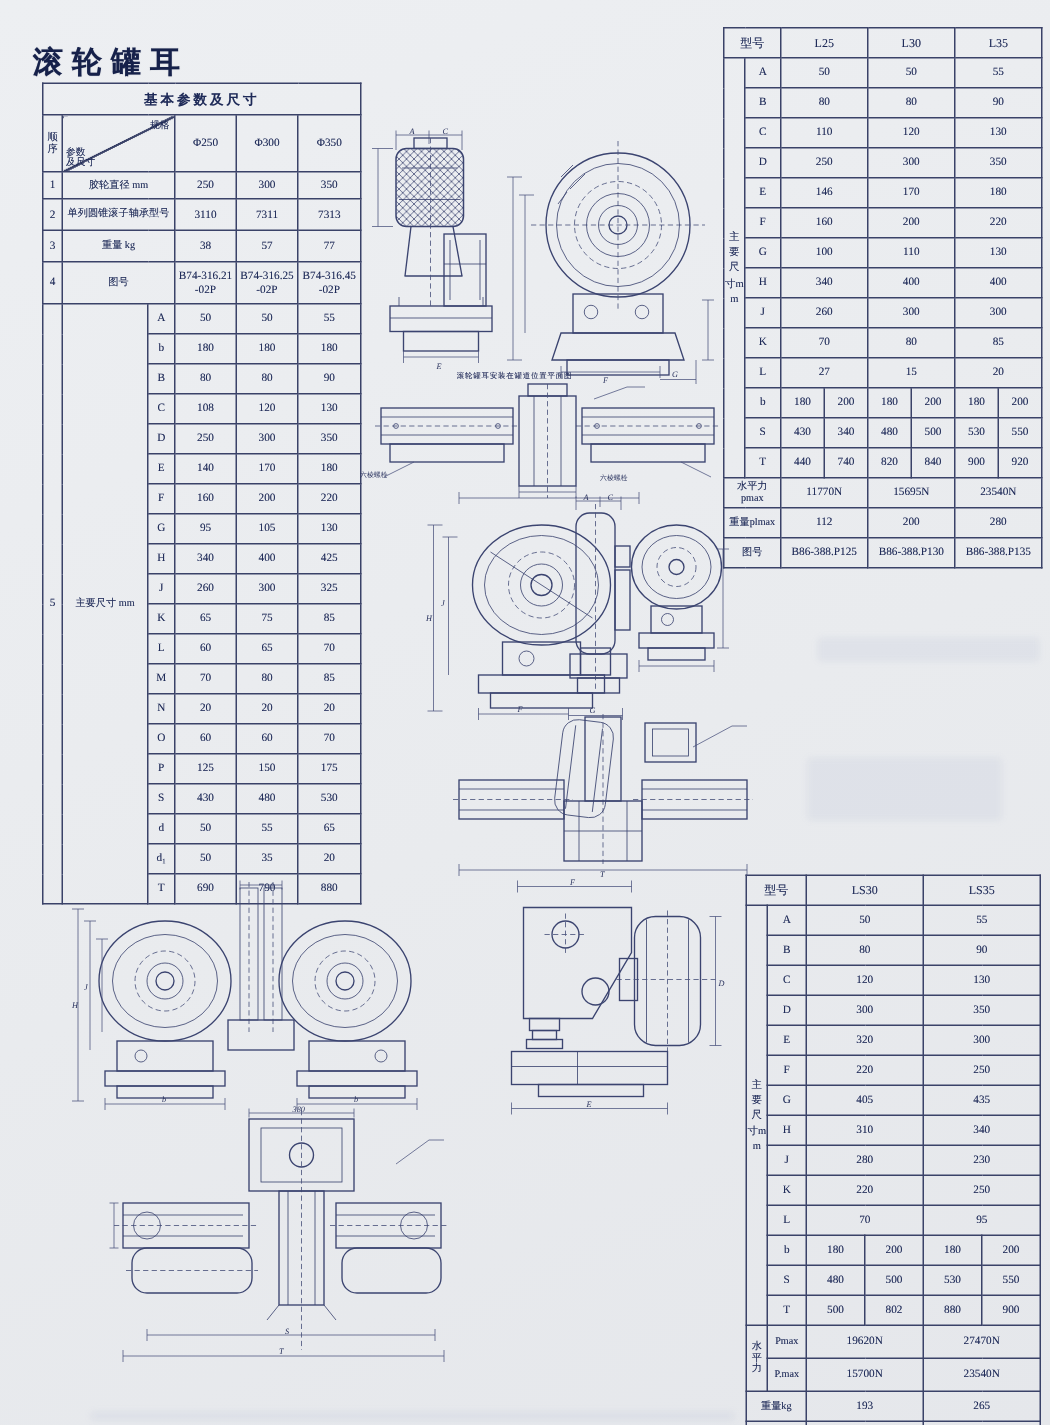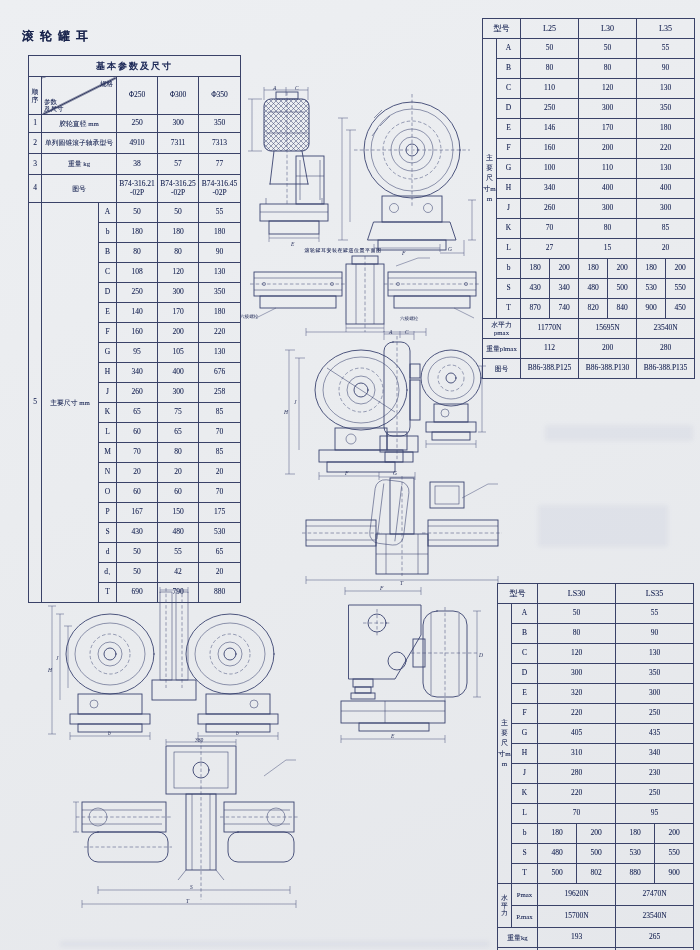--- a/index.html
+++ b/index.html
@@ -1,19 +1,19 @@
 <!DOCTYPE html>
 <html><head>
 <meta charset="utf-8">
 <style>
   html,body{margin:0;padding:0;background:#c8ccd3;}
   .page{position:relative;width:700px;height:950px;margin:0 auto;
         background:linear-gradient(155deg,#edeff2 0%,#e9ebee 55%,#e5e7eb 100%);
         font-family:"Liberation Serif",serif;color:#1e2a58;overflow:hidden;}
-  .page-title{position:absolute;left:22px;top:28px;font-size:12px;font-weight:bold;
+  .page-title{position:absolute;left:22px;top:28px;font-size:20px;font-weight:bold;
         letter-spacing:6px;color:#16214a;text-shadow:0 0 .5px rgba(22,33,74,.55);}
   table{border-collapse:collapse;table-layout:fixed;position:absolute;}
   td{border:1px solid #3a4268;text-align:center;vertical-align:middle;font-size:7.5px;
      line-height:1.15;padding:0 1px;color:#1e2a58;white-space:pre-line;overflow:hidden;
      text-shadow:0 0 .4px rgba(30,42,88,.4);}
   #left-table{left:28px;top:55px;width:212px;border:1.5px solid #343c60;}
   #tr-table{left:482px;top:18px;width:212px;border:1.5px solid #343c60;}
   #br-table{left:497px;top:583px;width:196px;border:1.5px solid #343c60;}
   .t-title{height:20px;font-size:9px;font-weight:bold;letter-spacing:2px;}
   .diag-row td{height:37px;}
@@ -70,21 +70,21 @@
     <tr>
           <td style="height: 17px;">1</td>
           <td colspan="2" class="lbl">胶轮直径 mm</td>
           <td>250</td>
           <td>300</td>
           <td>350</td>
         </tr>
         <tr>
           <td style="height: 20px;">2</td>
           <td colspan="2" class="lbl">单列圆锥滚子轴承型号</td>
-          <td>4910</td>
+          <td>3110</td>
           <td>7311</td>
           <td>7313</td>
         </tr>
         <tr>
           <td style="height: 20px;">3</td>
           <td colspan="2" class="lbl">重量 kg</td>
           <td>38</td>
           <td>57</td>
           <td>77</td>
         </tr>
@@ -145,27 +145,27 @@
         <tr>
           <td class="letter" style="height: 19px;">G</td>
           <td>95</td>
           <td>105</td>
           <td>130</td>
         </tr>
         <tr>
           <td class="letter" style="height: 19px;">H</td>
           <td>340</td>
           <td>400</td>
-          <td>676</td>
+          <td>425</td>
         </tr>
         <tr>
           <td class="letter" style="height: 19px;">J</td>
           <td>260</td>
           <td>300</td>
-          <td>258</td>
+          <td>325</td>
         </tr>
         <tr>
           <td class="letter" style="height: 19px;">K</td>
           <td>65</td>
           <td>75</td>
           <td>85</td>
         </tr>
         <tr>
           <td class="letter" style="height: 19px;">L</td>
           <td>60</td>
@@ -185,40 +185,40 @@
           <td>20</td>
         </tr>
         <tr>
           <td class="letter" style="height: 19px;">O</td>
           <td>60</td>
           <td>60</td>
           <td>70</td>
         </tr>
         <tr>
           <td class="letter" style="height: 19px;">P</td>
-          <td>167</td>
+          <td>125</td>
           <td>150</td>
           <td>175</td>
         </tr>
         <tr>
           <td class="letter" style="height: 19px;">S</td>
           <td>430</td>
           <td>480</td>
           <td>530</td>
         </tr>
         <tr>
           <td class="letter" style="height: 19px;">d</td>
           <td>50</td>
           <td>55</td>
           <td>65</td>
         </tr>
         <tr>
           <td class="letter" style="height: 19px;">d₁</td>
           <td>50</td>
-          <td>42</td>
+          <td>35</td>
           <td>20</td>
         </tr>
         <tr>
           <td class="letter" style="height: 19px;">T</td>
           <td>690</td>
           <td>790</td>
           <td>880</td>
         </tr>
       </tbody>
   </table>
@@ -321,26 +321,26 @@
           <td class="letter" style="height: 19px;">S</td>
           <td>430</td>
           <td>340</td>
           <td>480</td>
           <td>500</td>
           <td>530</td>
           <td>550</td>
         </tr>
         <tr>
           <td class="letter" style="height: 19px;">T</td>
-          <td>870</td>
+          <td>440</td>
           <td>740</td>
           <td>820</td>
           <td>840</td>
           <td>900</td>
-          <td>450</td>
+          <td>920</td>
         </tr>
         <tr>
           <td colspan="2" class="lbl" style="height: 19px;">水平力pmax</td>
           <td colspan="2">11770N</td>
           <td colspan="2">15695N</td>
           <td colspan="2">23540N</td>
         </tr>
         <tr>
           <td colspan="2" class="lbl" style="height: 19px;">重量plmax</td>
           <td colspan="2">112</td>

